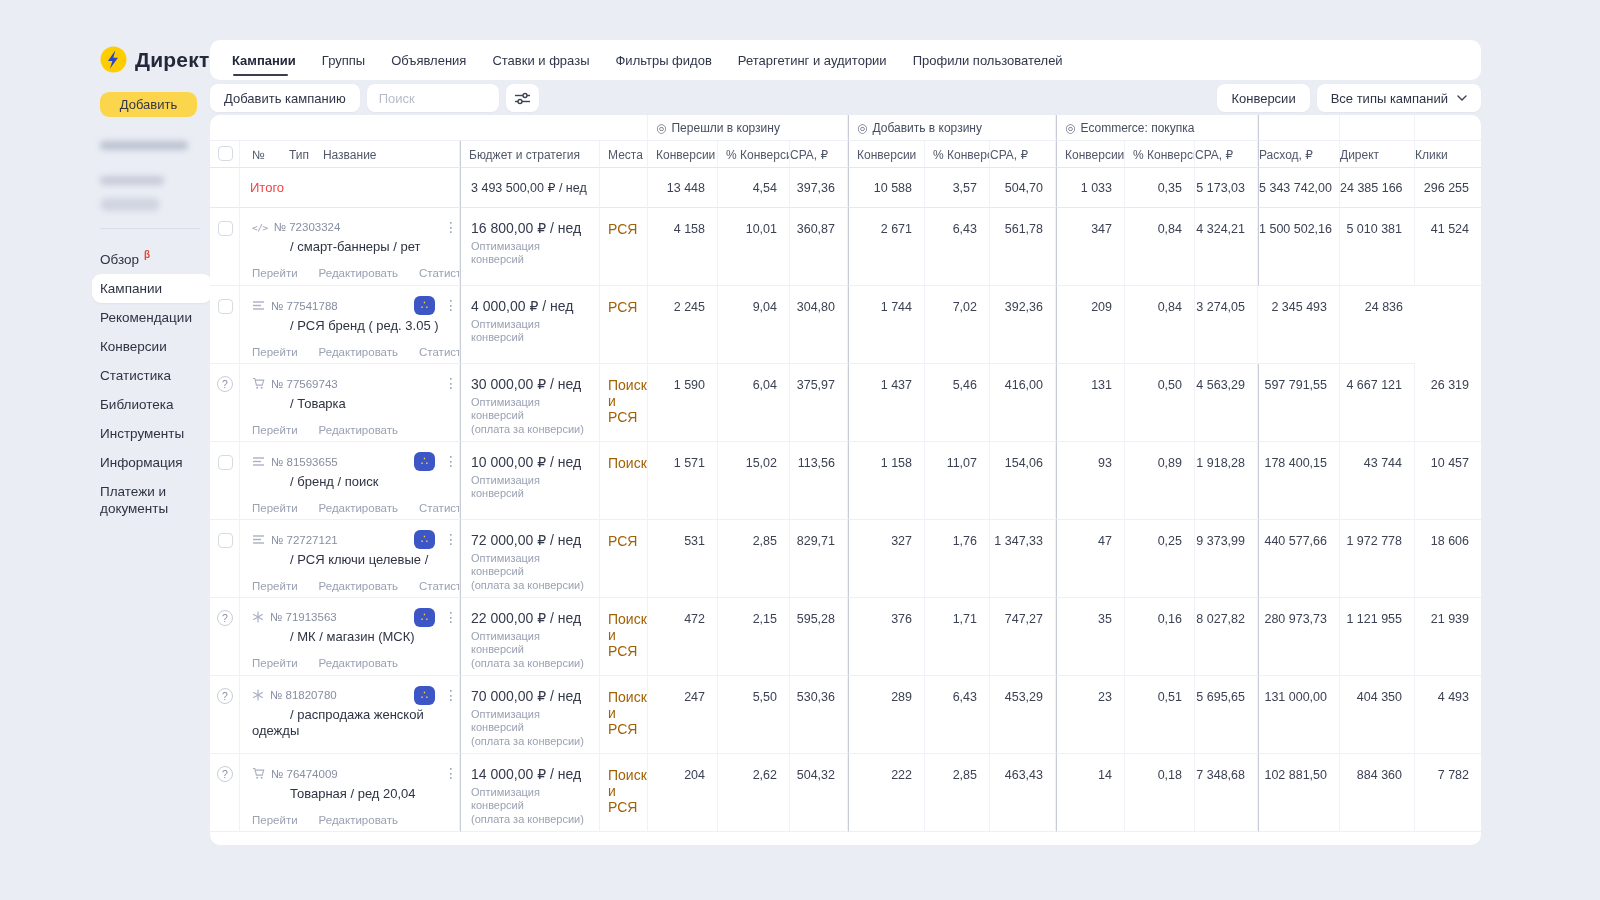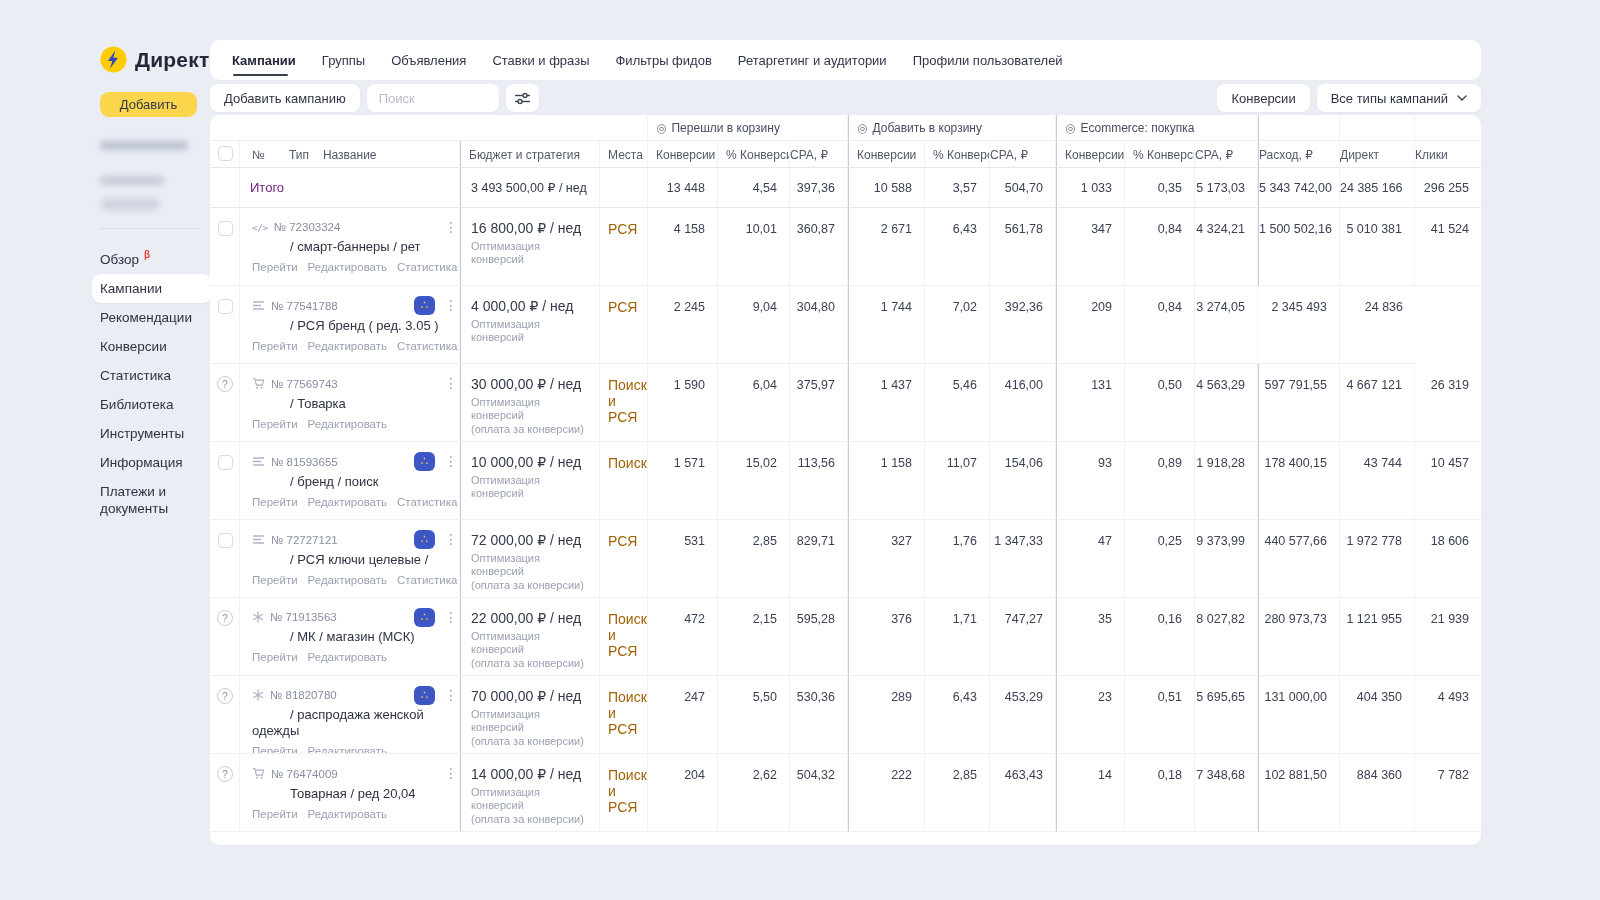--- a/index.html
+++ b/index.html
@@ -57,30 +57,30 @@
   .head-row .checkbox{margin:5px 0 0 8px}
   .lead-cell .checkbox{margin:13px 0 0 8px}
   .help{display:inline-block;width:16px;height:16px;border:1px solid #c9cdd9;border-radius:50%;color:#8d93a6;font-size:10.5px;line-height:14px;text-align:center;margin:12px 0 0 7px;box-sizing:border-box;cursor:pointer}
   .idline{display:flex;align-items:center;gap:6px;padding:13px 26px 0 12px}
   .ticon{display:inline-flex;color:#a9b0c3;flex:none}
   .ticon.code{font-size:9.5px;letter-spacing:-.5px;font-weight:bold;font-family:"DejaVu Sans Mono",monospace}
   .cid{font-size:11.5px;color:#878ea1;white-space:nowrap;cursor:pointer}
   .kebab{position:absolute;top:11px;right:5px;color:#9ba2b5;font-size:14px;line-height:16px;width:10px;text-align:center;cursor:pointer}
   .badge{position:absolute;top:10px;right:24px;width:21px;height:19px;border-radius:6px;background:#3d56c5;color:#ffd23e;font-size:12px;line-height:18px;text-align:center}
   .cname{margin-top:6px;padding:0 14px 0 12px;text-indent:38px;font-size:13px;color:#2e3343;line-height:16px;cursor:pointer}
-  .rlinks{margin-top:6px;padding-left:12px;display:flex;gap:10px}
+  .rlinks{margin-top:12px;padding-left:12px;display:flex;gap:21px}
   .rlink{font-size:11.5px;color:#9aa1b3;cursor:pointer;white-space:nowrap}
   .budget-cell{padding:12px 8px 0 10px}
   .bline{font-size:14px;color:#343a4c;white-space:nowrap}
   .bstrat{font-size:11px;color:#9aa1b3;margin-top:4px;line-height:13px}
   .bstrat+.bstrat{margin-top:1px}
   .places-cell{padding:13px 20px 0 8px;font-size:14px;color:#a16207;line-height:16px}
   .num{font-size:12.5px;color:#3c4254;text-align:right;padding:14px 12px 0 0;white-space:nowrap}
   .total-row .num{padding-top:13px}
-  .total-label{font-size:13px;color:#701a75;padding:12px 0 0 10px}
+  .total-label{font-size:13px;color:#ef4444;padding:12px 0 0 10px}
   .total-budget{font-size:12.5px;color:#343a4c;padding:12px 0 0 10px;white-space:nowrap}
 </style>
 </head>
 <body>
 
 <aside class="sidebar">
   <div class="logo-row">
     <svg viewBox="0 0 28 28">
       <circle cx="14" cy="14" r="13.5" fill="#ffcc00"></circle>
       <path d="M16 4.5 L8.2 15.5 h4.6 L10.3 23.5 18.6 12.2 h-4.8 z" fill="#2b47c6"></path>

